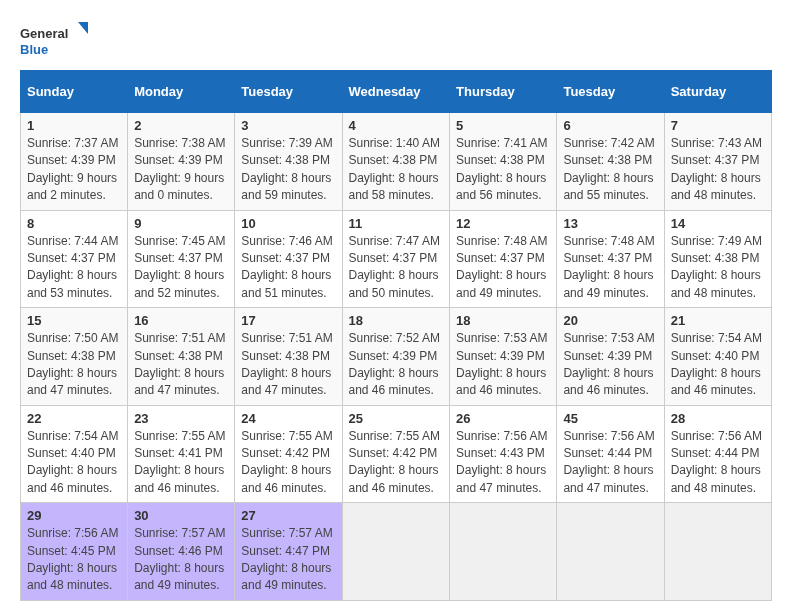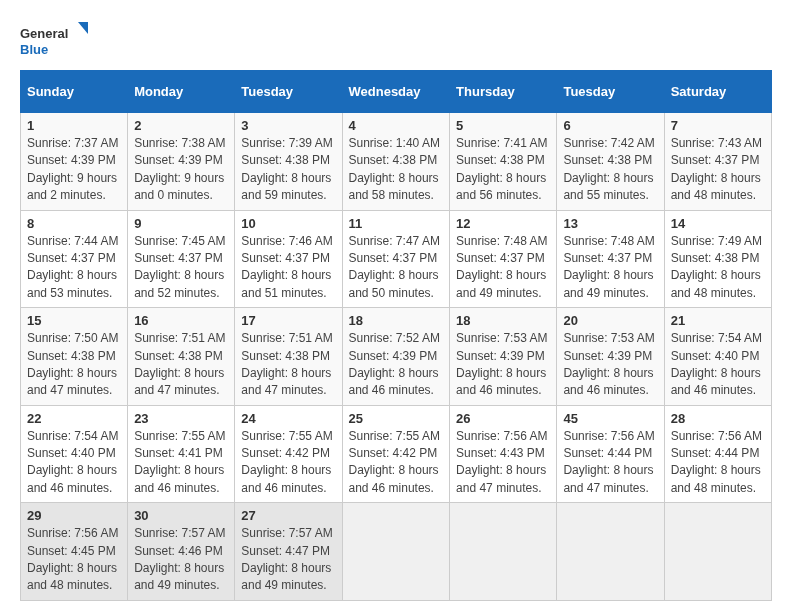--- a/index.html
+++ b/index.html
@@ -54,21 +54,21 @@
       vertical-align: top;
       padding: 5px 6px;
       width: 108px;
       min-height: 80px;
       background: #fff;
     }
     .calendar tbody tr:nth-child(odd) td {
       background: #f9f9f9;
     }
     .calendar tbody tr:last-child td {
-      background: #e5e5e5;
+      background: #c4b5fd;
     }
     .day-num {
       font-size: 13px;
       font-weight: bold;
       color: #333;
       display: block;
       margin-bottom: 2px;
     }
     .day-info {
       color: #444;

